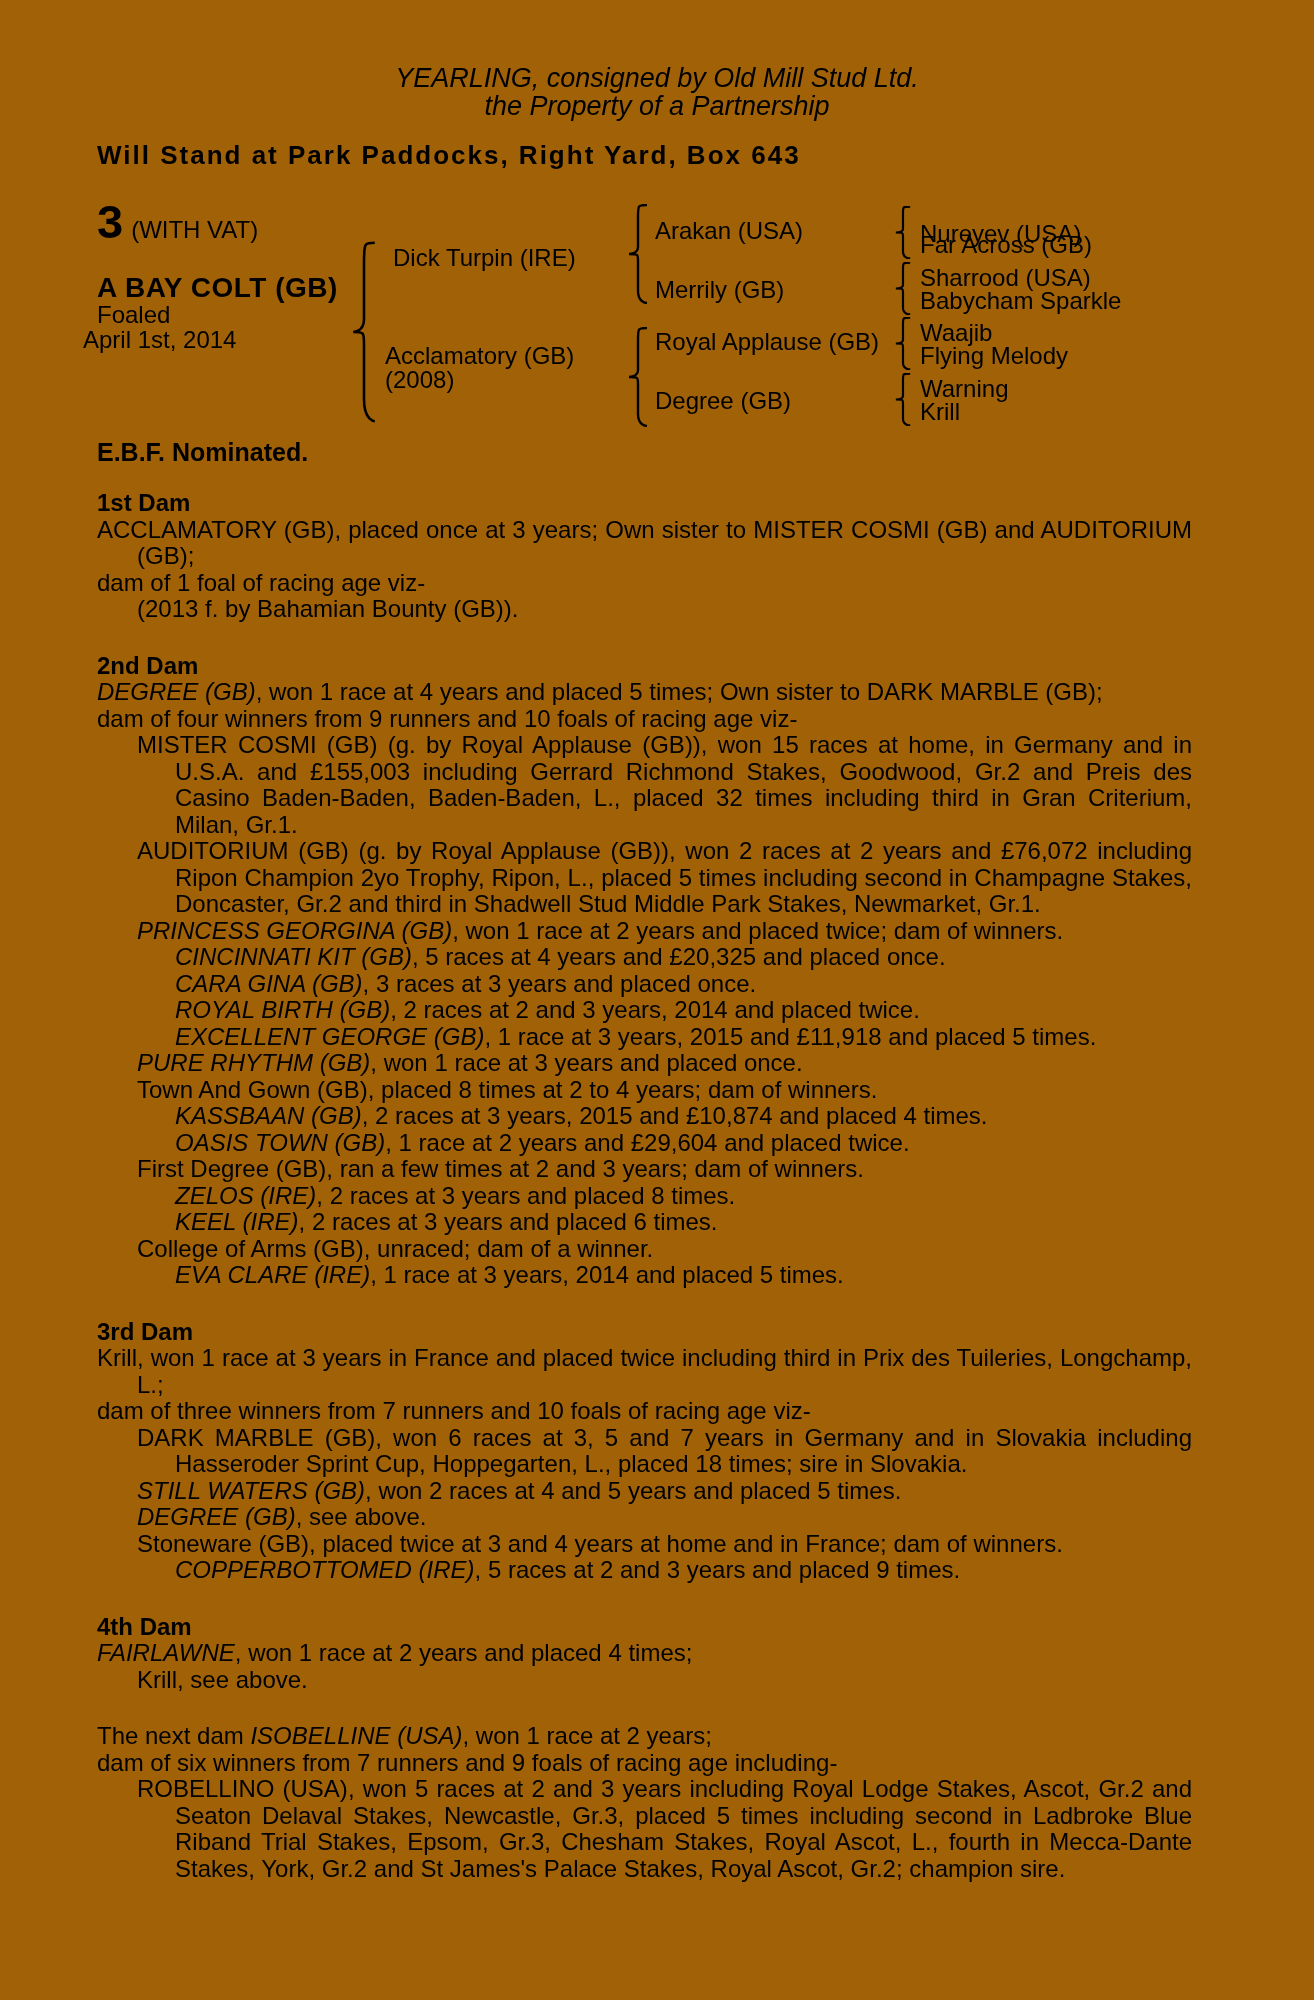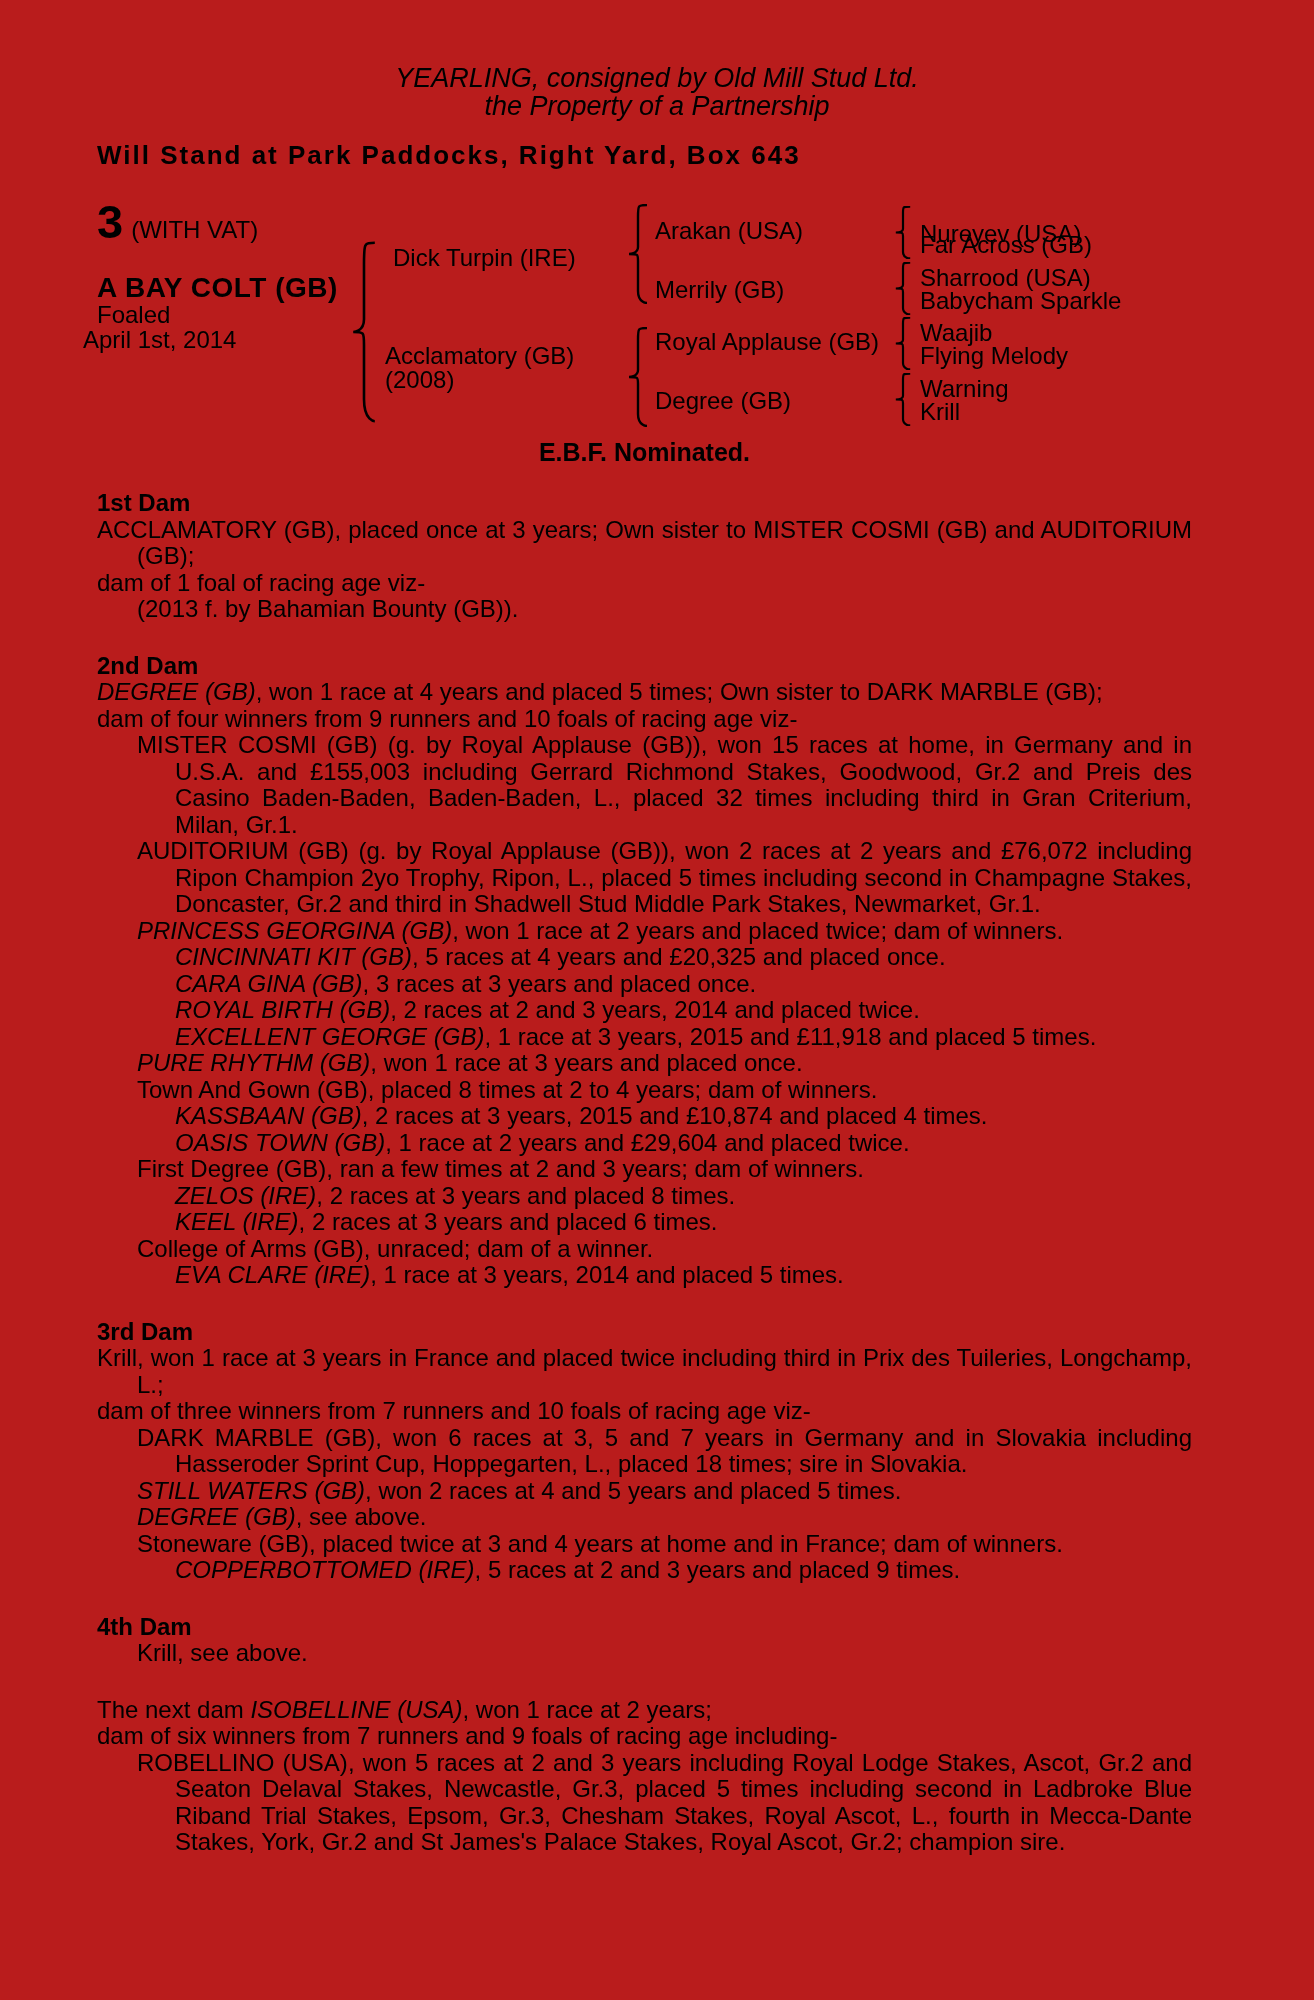--- a/index.html
+++ b/index.html
@@ -1,20 +1,20 @@
 <!DOCTYPE html>
 <html><head>
 <meta charset="utf-8">
 <style>
   html,body{margin:0;padding:0;background:#ffffff;}
   .page{
     position:relative;
     width:1314px;
     height:2000px;
-    background:#b91c1c;
+    background:#a16207;
     color:#000000;
     font-family:"Liberation Sans","DejaVu Sans",sans-serif;
     overflow:hidden;
   }
   .abs{position:absolute;}
   .b{font-weight:normal;}
   .i{font-style:italic;}
 
   
   .title-italic{
@@ -31,21 +31,21 @@
   .vat-note{font-size:24px; margin-left:8px;}
   .colt-name{left:97px; top:272px; font-size:28px; font-weight:bold; letter-spacing:0.5px; white-space:nowrap;}
   .ped-small{font-size:24px; line-height:24px; white-space:nowrap;}
 
   
   .ped-name{font-size:24px; line-height:24px; white-space:nowrap;}
   .brace{position:absolute;}
 
   
   .ebf-line{
-    left:97px; top:438px; width:1095px; text-align:center;
+    left:97px; top:438px; width:1095px; text-align:left;
     font-size:25px; font-weight:bold;
   }
 
   
   .bodytext{
     position:absolute; left:97px; top:490px; width:1095px;
     font-size:24px; line-height:26.5px;
   }
   .section{margin-top:30px;}
   .section:first-child{margin-top:0;}
@@ -146,20 +146,21 @@
         <div class="para h0"><span class="b">Krill</span><span>, </span><span class="b">won</span><span> 1 race at 3 years in France and placed twice including third in Prix des Tuileries, Longchamp, </span><span class="b">L.</span><span>;</span></div>
         <div class="para h0"><span>dam of </span><span class="b">three winners</span><span> from 7 runners and 10 foals of racing age viz-</span></div>
         <div class="para l1"><span class="b">DARK MARBLE (GB)</span><span>, won 6 races at 3, 5 and 7 years in Germany and in Slovakia including Hasseroder Sprint Cup, Hoppegarten, </span><span class="b">L.</span><span>, placed 18 times; sire in Slovakia.</span></div>
         <div class="para l1"><span class="i">STILL WATERS (GB)</span><span>, won 2 races at 4 and 5 years and placed 5 times.</span></div>
         <div class="para l1"><span class="i">DEGREE (GB)</span><span>, see above.</span></div>
         <div class="para l1"><span>Stoneware (GB), placed twice at 3 and 4 years at home and in France; dam of winners.</span></div>
         <div class="para l2"><span class="i">COPPERBOTTOMED (IRE)</span><span>, 5 races at 2 and 3 years and placed 9 times.</span></div>
       </div>
       <div class="section">
         <div class="damhead">4th Dam</div>
+        <div class="para h0"><span class="i">FAIRLAWNE</span><span>, </span><span class="b">won</span><span> 1 race at 2 years and placed 4 times;</span></div>
         <div class="para l1"><span class="b">Krill</span><span>, see above.</span></div>
       </div>
       <div class="section">
         <div class="para h0"><span>The next dam </span><span class="i">ISOBELLINE (USA)</span><span>, </span><span class="b">won</span><span> 1 race at 2 years;</span></div>
         <div class="para h0"><span>dam of </span><span class="b">six winners</span><span> from 7 runners and 9 foals of racing age including-</span></div>
         <div class="para l1"><span class="b">ROBELLINO (USA)</span><span>, won 5 races at 2 and 3 years including Royal Lodge Stakes, Ascot, </span><span class="b">Gr.2</span><span> and Seaton Delaval Stakes, Newcastle, </span><span class="b">Gr.3</span><span>, placed 5 times including second in Ladbroke Blue Riband Trial Stakes, Epsom, </span><span class="b">Gr.3</span><span>, Chesham Stakes, Royal Ascot, </span><span class="b">L.</span><span>, fourth in Mecca-Dante Stakes, York, </span><span class="b">Gr.2</span><span> and St James's Palace Stakes, Royal Ascot, </span><span class="b">Gr.2</span><span>; champion sire.</span></div>
       </div>
     </div>
 
 </div>

